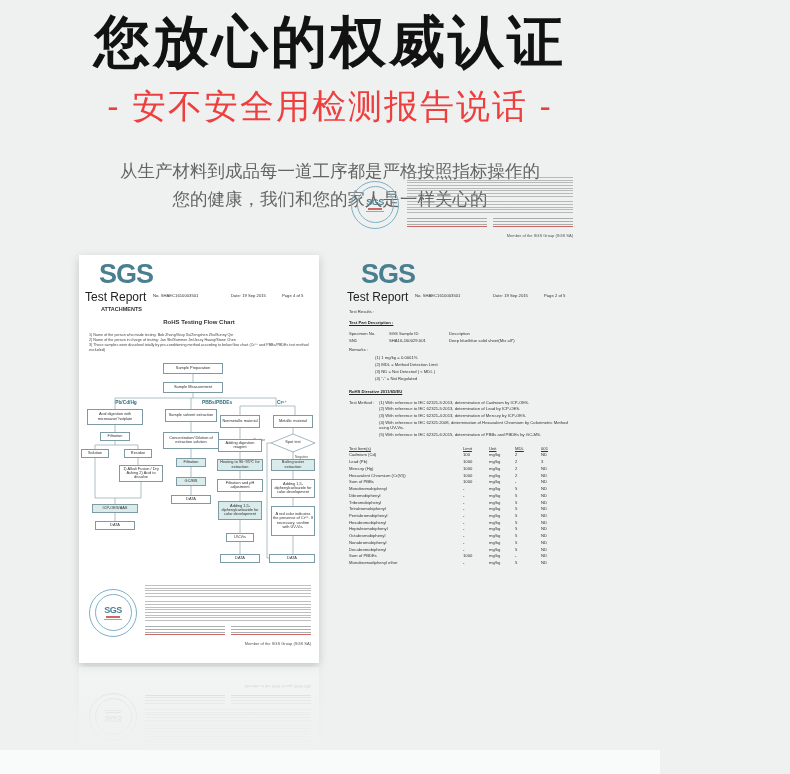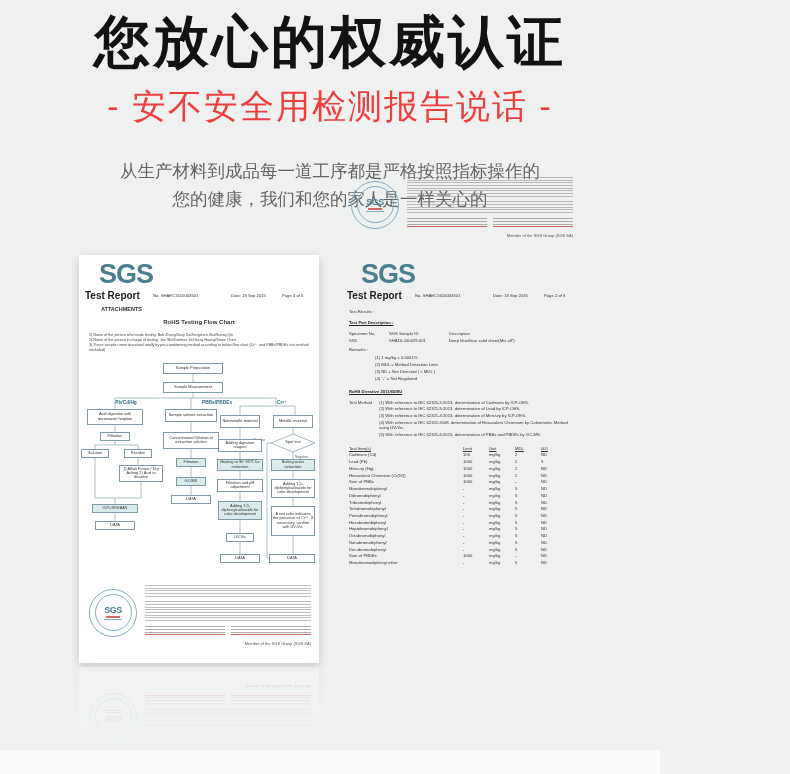--- a/index.html
+++ b/index.html
@@ -13,21 +13,21 @@
   .subtitle{text-align:center;margin-top:10px;font-size:34px;color:#ee3f3f;letter-spacing:2px;}
   .desc{text-align:center;margin-top:28px;font-size:17.5px;color:#646464;line-height:1.55;}
 
   
   .reports-row{display:flex;justify-content:center;gap:22px;margin-top:42px;}
   .doc{width:240px;height:408px;background:#ffffff;position:relative;flex:0 0 auto;
        box-shadow:0 3px 9px rgba(0,0,0,.18);font-size:4.2px;color:#333;}
   .sgs-logo{position:absolute;left:20px;top:4px;font-size:27px;font-weight:bold;color:#4a7f90;
        letter-spacing:-1px;font-family:"Liberation Sans",sans-serif;}
   .doc-head{position:absolute;left:0;top:37px;width:100%;height:10px;}
-  .dh-title{position:absolute;left:6px;top:-2px;font-size:10px;font-weight:bold;color:#222;}
+  .dh-title{position:absolute;left:6px;top:-2px;font-size:12px;font-weight:normal;color:#222;}
   .dh-no{position:absolute;left:74px;top:1px;font-size:4.2px;}
   .dh-date{position:absolute;left:152px;top:1px;font-size:4.2px;}
   .dh-page{position:absolute;left:203px;top:1px;font-size:4.2px;}
   .u{text-decoration:underline;}
 
   
   .attach{position:absolute;left:22px;top:51px;font-size:5.5px;font-weight:bold;}
   .chart-title{position:absolute;left:0;top:64px;width:100%;text-align:center;font-size:6px;font-weight:bold;}
   .notes{position:absolute;left:10px;top:78px;width:220px;font-size:3.7px;line-height:1.35;color:#444;}
   .flowchart{position:absolute;left:0;top:107px;width:238px;height:206px;}

